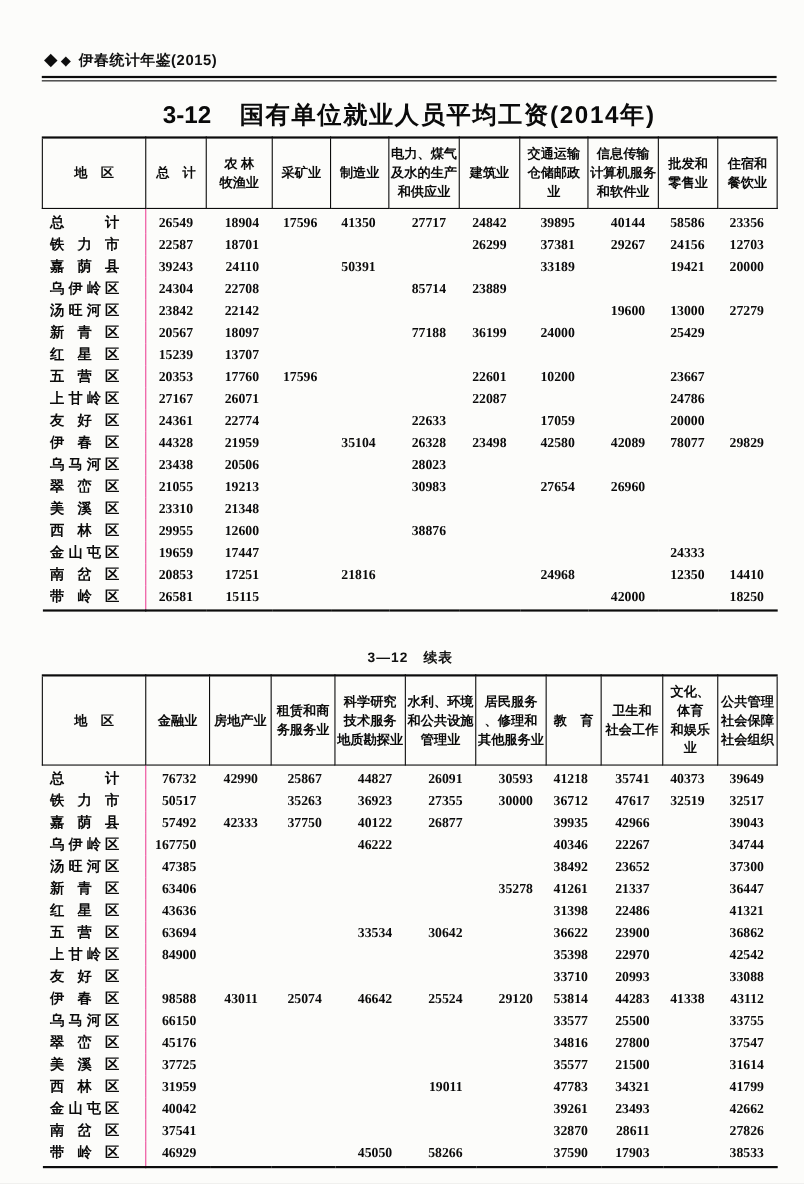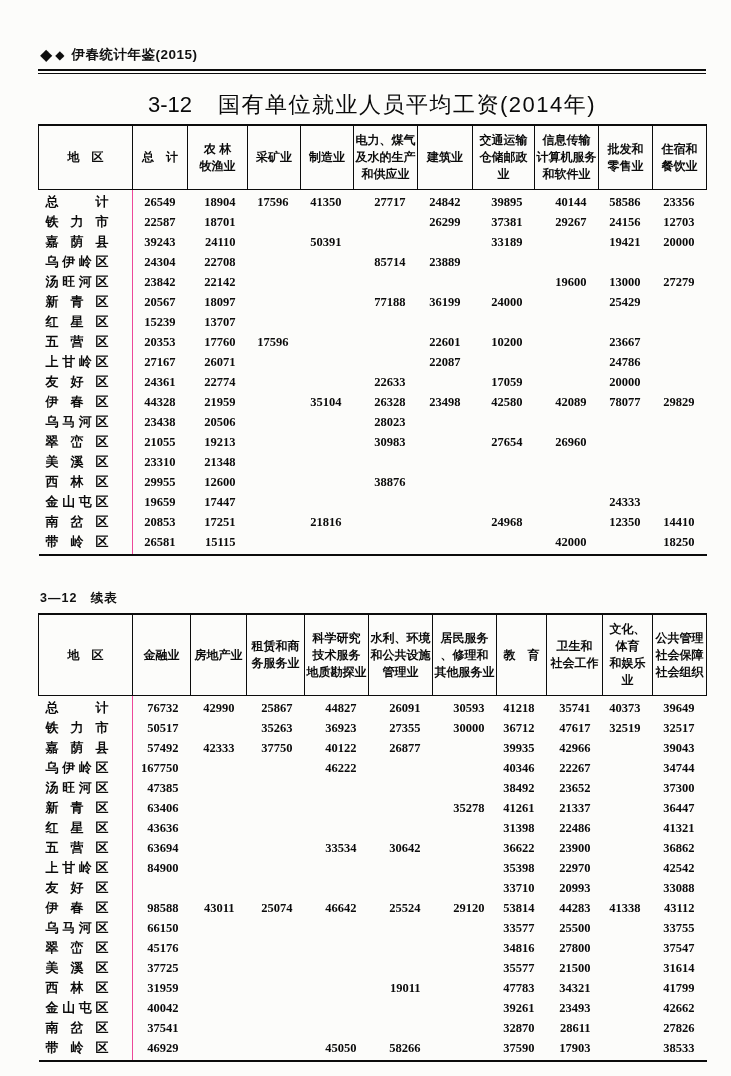--- a/index.html
+++ b/index.html
@@ -21,21 +21,21 @@
   .topbar-text{
     font-family:"Liberation Sans","DejaVu Sans",sans-serif;
     font-weight:700;font-size:13.5px;letter-spacing:.5px;
   }
   .rule-thick{border-top:2.5px solid #0c0c0c;}
   .rule-thin{border-top:1px solid #0c0c0c;margin-top:2px;}
   
   .title{
     text-align:center;margin:16px 0 4px 0;
     font-family:"Liberation Sans","DejaVu Sans",sans-serif;
-    font-weight:400;font-size:22px;letter-spacing:1.5px;color:#0a0a0a;
+    font-weight:700;font-size:22px;letter-spacing:1.5px;color:#0a0a0a;
   }
   .title .num{margin-right:26px;letter-spacing:0;}
   .unit{
     text-align:right;margin:14px 2px 3px 0;
     font-family:"Liberation Sans","DejaVu Sans",sans-serif;
     font-weight:700;font-size:11.5px;
   }
   
   table.stat-table{
     width:668px;table-layout:fixed;border-collapse:collapse;
@@ -59,21 +59,21 @@
   tbody tr:last-child td{padding-bottom:3px;}
   .region{
     display:inline-block;width:63px;
     font-family:"Liberation Sans","DejaVu Sans",sans-serif;
     font-weight:700;font-size:13px;
     text-align:justify;text-align-last:justify;
   }
   .cont-label{
     margin:34px 0 6px 2px;
     font-family:"Liberation Sans","DejaVu Sans",sans-serif;
-    font-weight:700;font-size:12.5px;letter-spacing:1px;
+    font-weight:700;font-size:12.5px;letter-spacing:1px;text-align:center;
   }
 </style>
 </head>
 <body>
 
 <div class="page">
 
   <header class="topbar">
     <span class="diamond big">◆</span>
     <span class="diamond small">◆</span>

